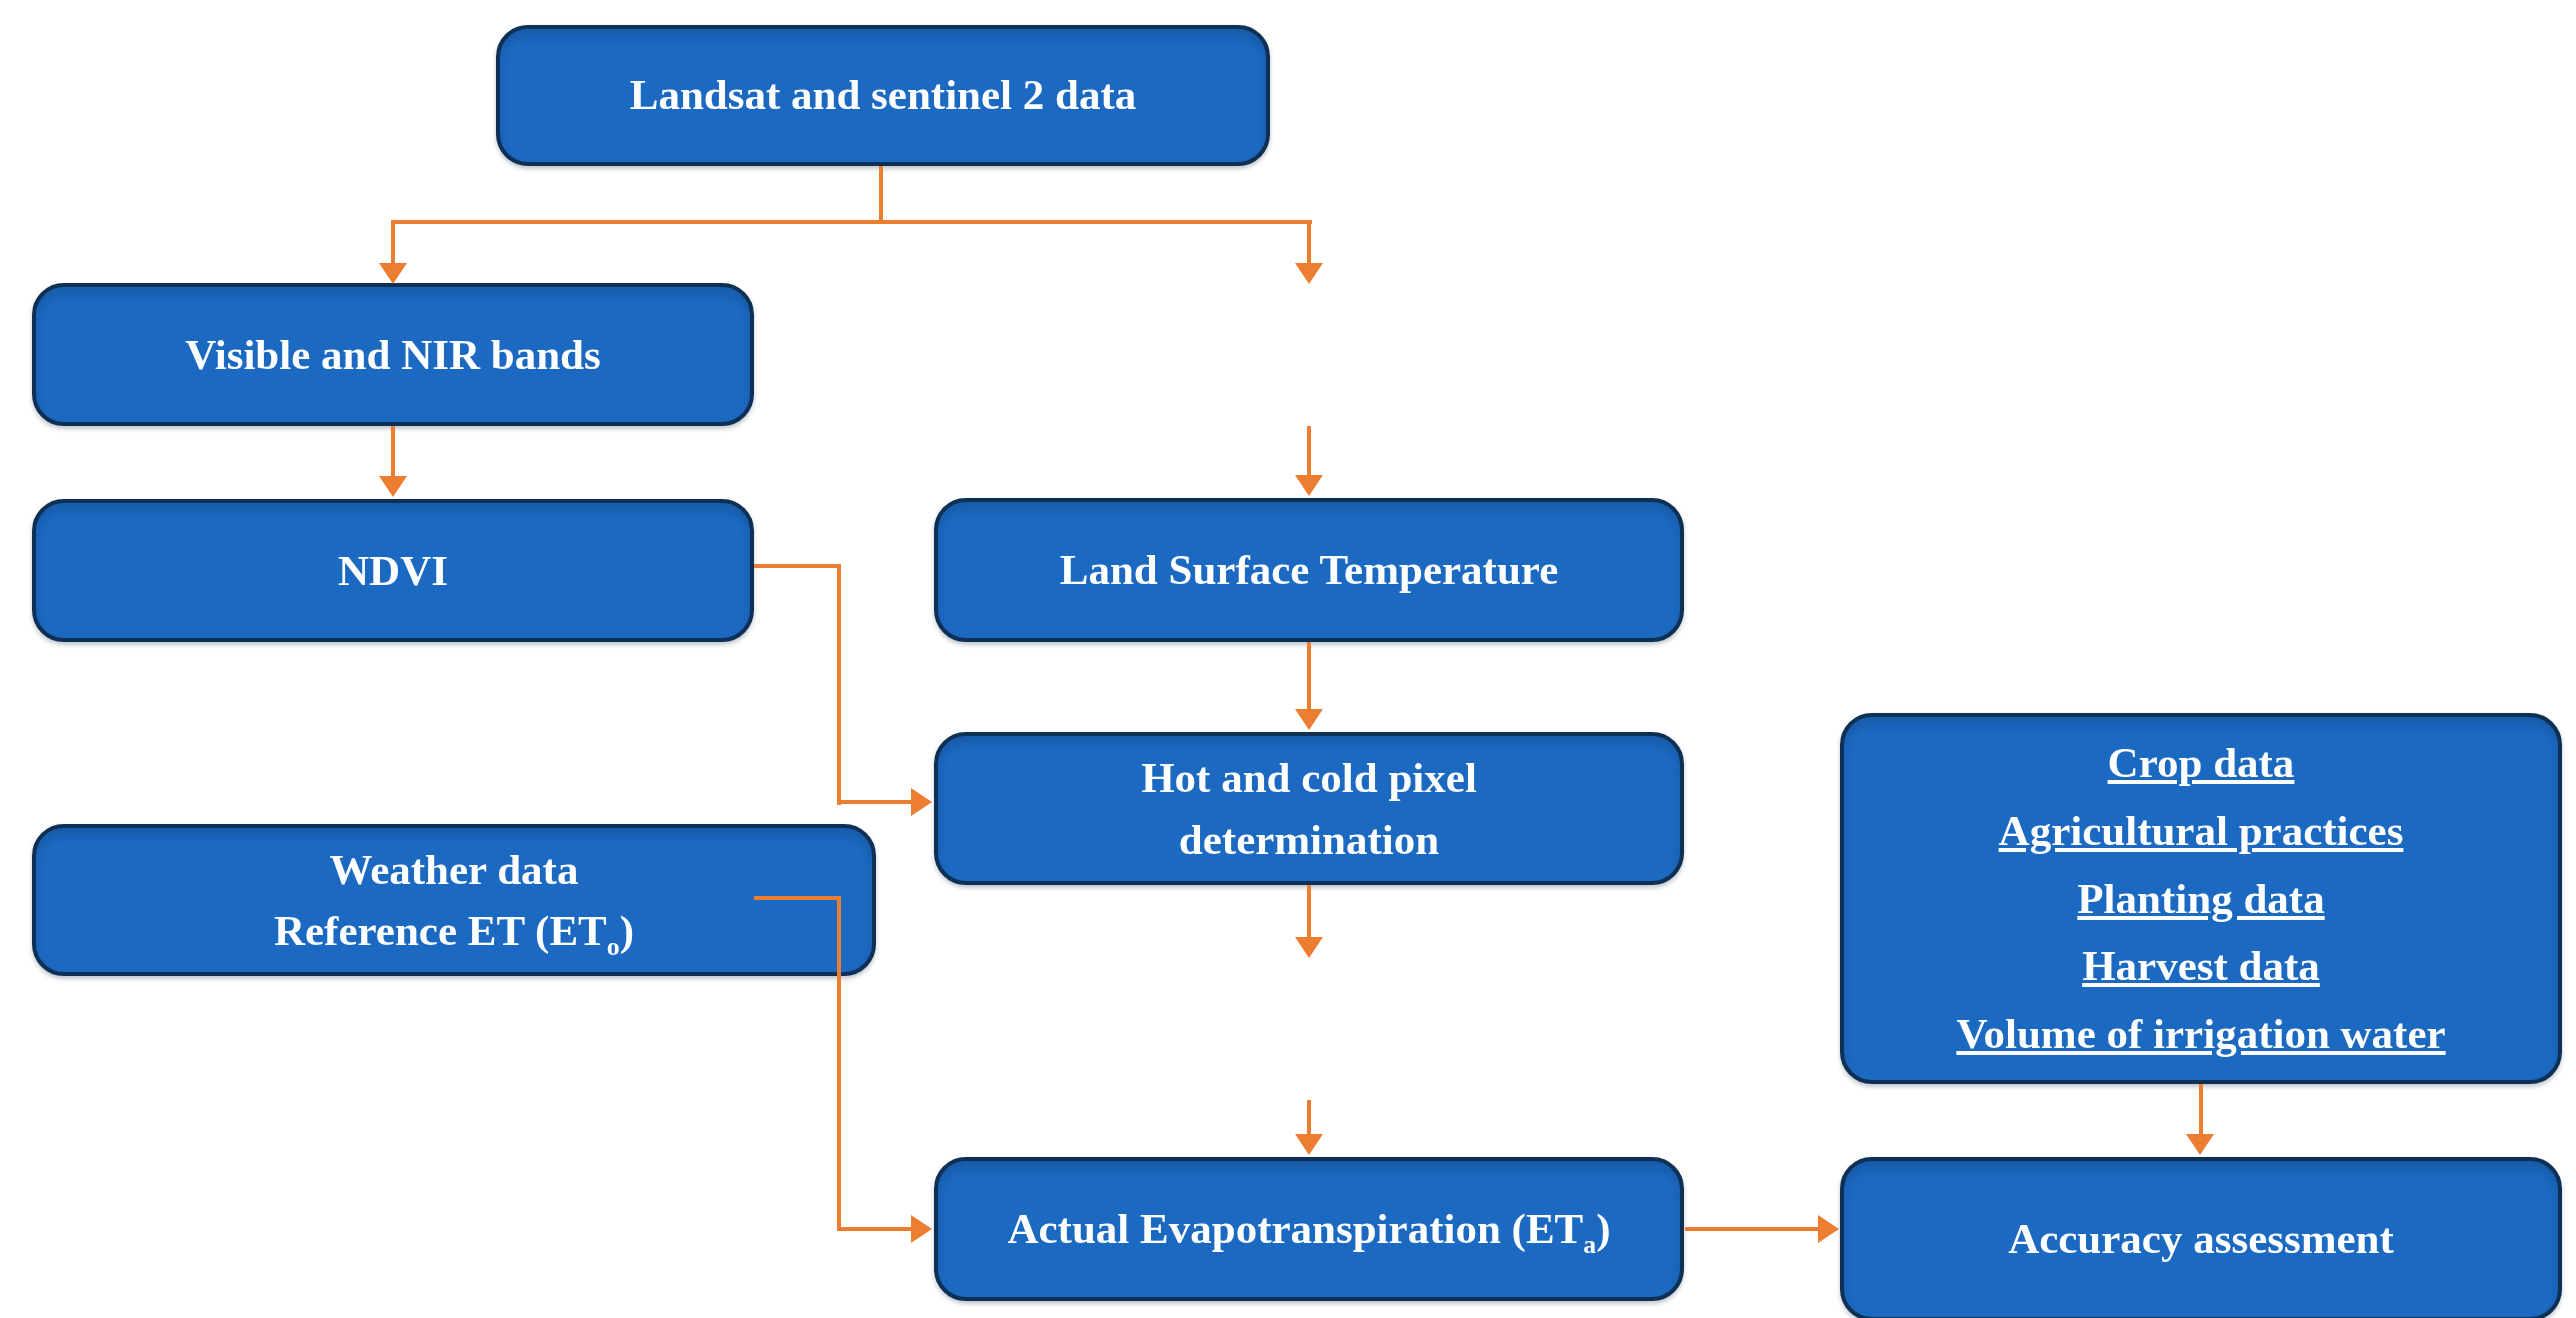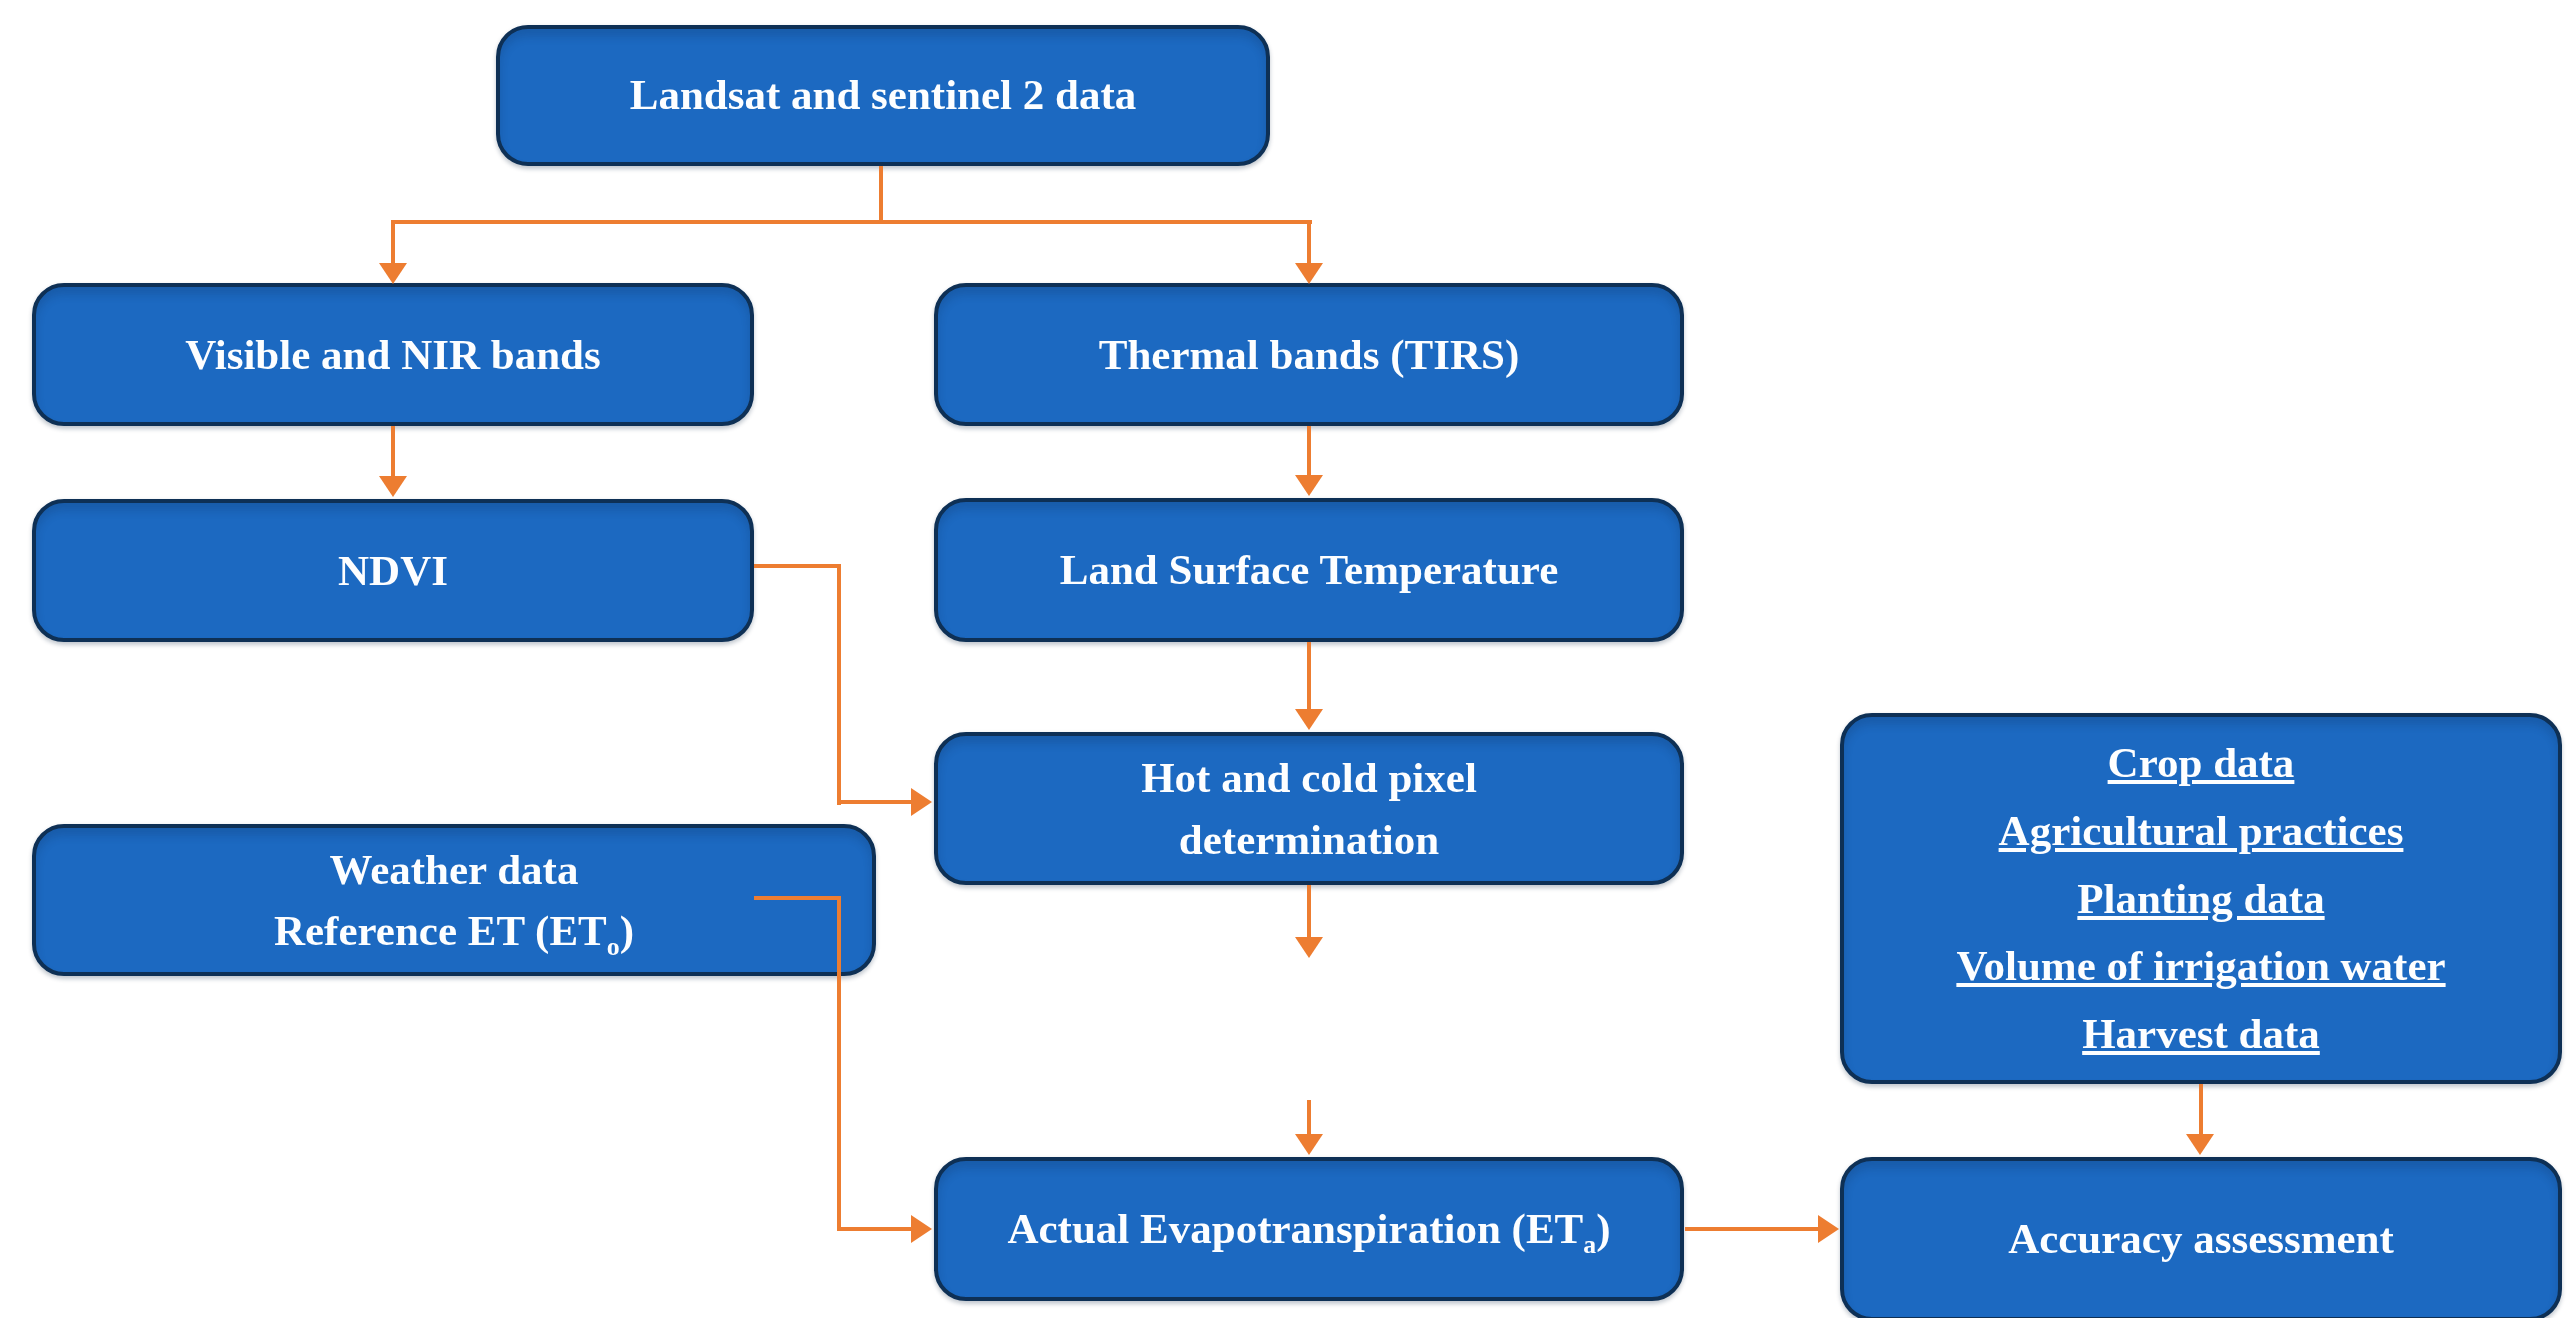--- a/index.html
+++ b/index.html
@@ -57,23 +57,20 @@
 <body>
 
 <div class="canvas">
 
   <div class="node" style="left:496px;  top:24.5px;   width:774px; height:141px;">
       <div class="line"><span>Landsat and sentinel 2 data</span></div>
     </div>
   <div class="node" style="left:32px;   top:283px;  width:722px; height:143px;">
       <div class="line"><span>Visible and NIR bands</span></div>
     </div>
-  <div class="node" style="left:934px; top:283px;  width:750px; height:143px;">
-      <div class="line"><span>Thermal bands (TIRS)</span></div>
-    </div>
   <div class="node" style="left:32px;   top:499px;  width:722px; height:143px;text-align:center;">
       <div class="line"><span>NDVI</span></div>
     </div>
   <div class="node" style="left:934px; top:498px;  width:750px; height:144px;">
       <div class="line"><span>Land Surface Temperature</span></div>
     </div>
   <div class="node" style="left:934px; top:732px; width:750px; height:153px;">
       <div class="line"><span>Hot and cold pixel</span></div>
       <div class="line"><span>determination</span></div>
     </div>
@@ -81,22 +78,22 @@
       <div class="line"><span>Weather data</span></div>
       <div class="line"><span>Reference ET (ET</span><sub>o</sub><span>)</span></div>
     </div>
   <div class="node" style="left:934px; top:1157px; width:750px; height:144px;">
       <div class="line"><span>Actual Evapotranspiration (ET</span><sub>a</sub><span>)</span></div>
     </div>
   <div class="node loose" style="left:1840px; top:713px;  width:722px; height:371px;text-decoration:underline;">
       <div class="line"><span>Crop data</span></div>
       <div class="line"><span>Agricultural practices</span></div>
       <div class="line"><span>Planting data</span></div>
+      <div class="line"><span>Harvest data</span></div>
       <div class="line"><span>Volume of irrigation water</span></div>
-      <div class="line"><span>Harvest data</span></div>
     </div>
   <div class="node" style="left:1840px; top:1157px; width:722px; height:164px;">
       <div class="line"><span>Accuracy assessment</span></div>
     </div>
 
   <div class="edge v" style="left:879px; top:166px;  height:56px;"></div>
   <div class="edge h" style="left:391px;  top:220px;  width:921px;"></div>
   <div class="edge v" style="left:391px;  top:220px;  height:46px;"></div>
   <div class="head down" style="left:379px;  top:263px;"></div>
   <div class="edge v" style="left:1307px; top:220px;  height:46px;"></div>

